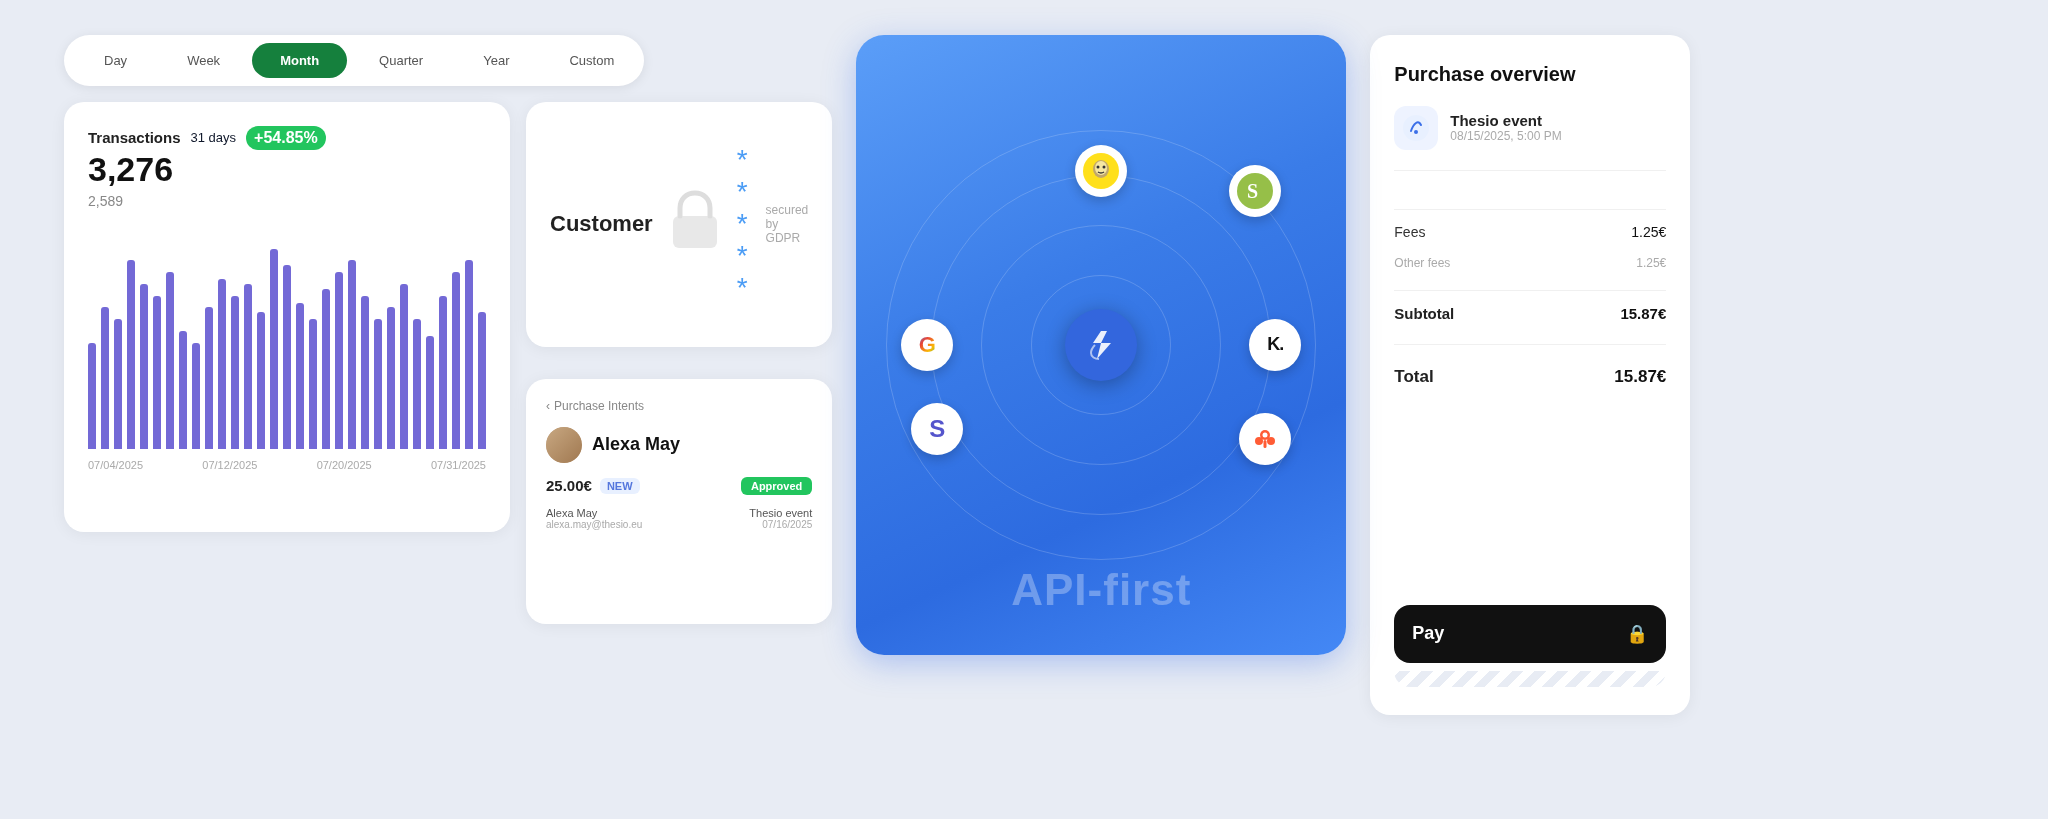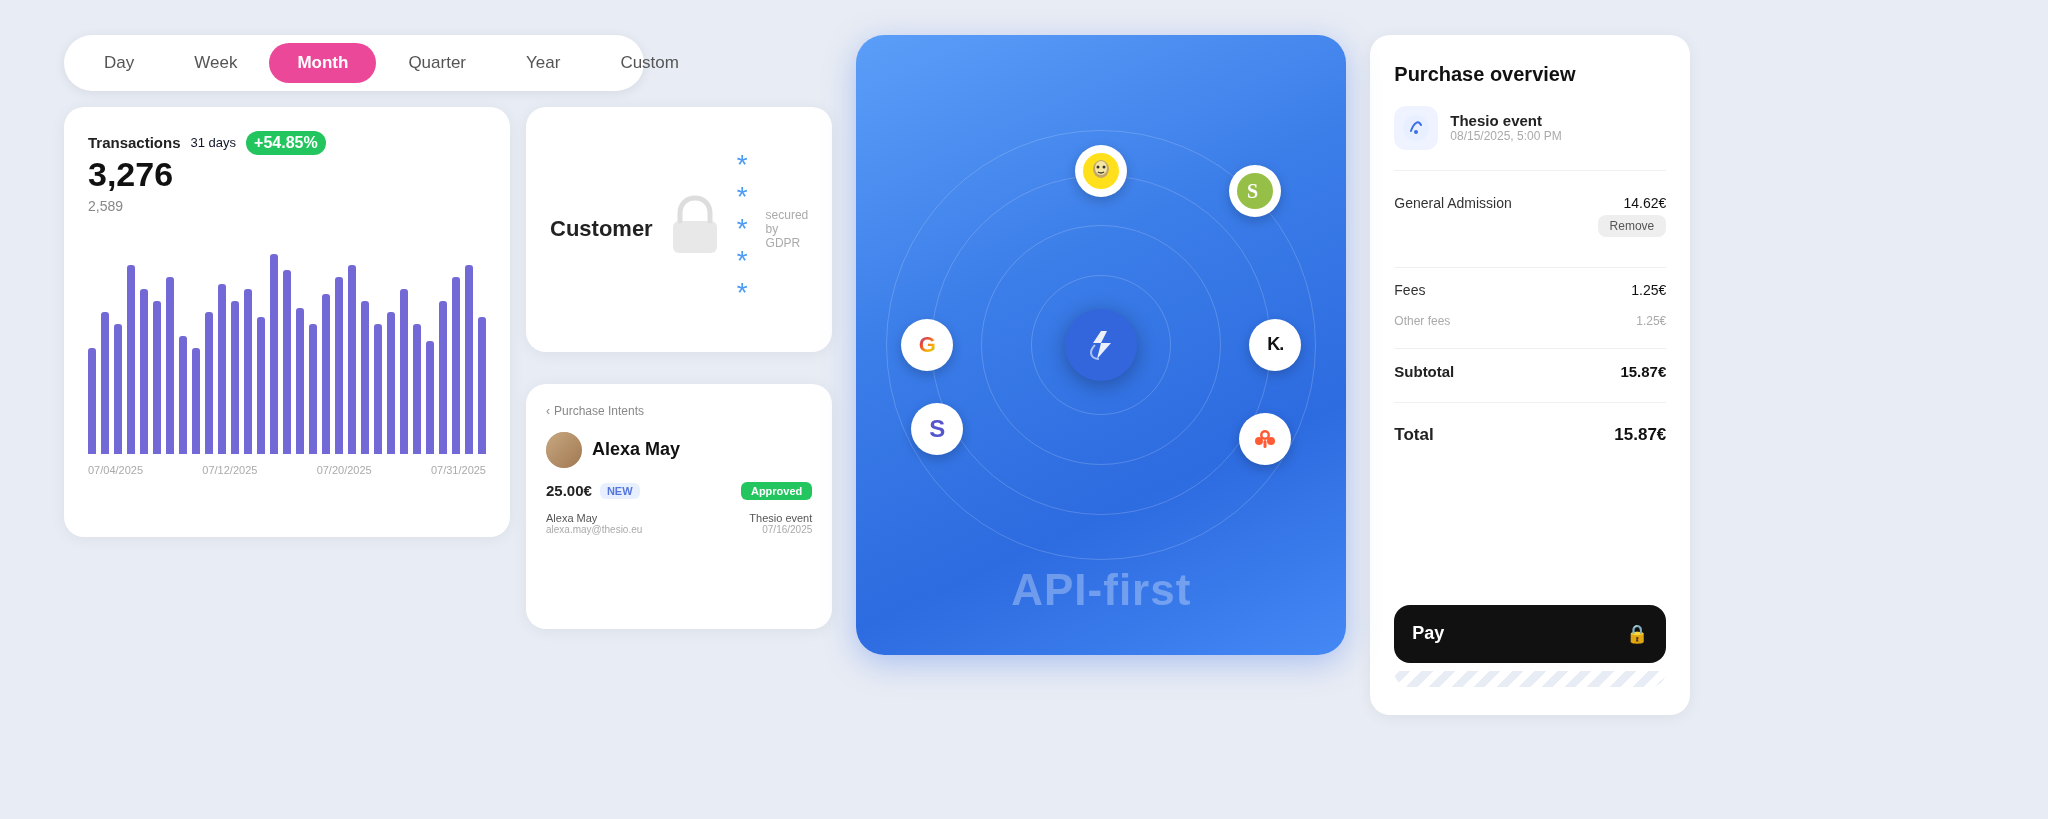--- a/index.html
+++ b/index.html
@@ -36,27 +36,27 @@
       align-items: center;
       gap: 4px;
       width: 580px;
       box-shadow: 0 2px 12px rgba(0,0,0,0.08);
     }
     .period-btn {
       padding: 10px 28px;
       border-radius: 40px;
       border: none;
       background: transparent;
-      font-size: 17px;
+      font-size: 13px;
       color: #555;
       cursor: pointer;
       font-weight: 400;
     }
     .period-btn.active {
-      background: #ec4899;
+      background: #15803d;
       color: white;
       font-weight: 600;
     }
     
     .cards-row {
       display: flex;
       gap: 16px;
     }
     
     .transactions-card {
@@ -665,27 +665,20 @@
           <path d="M8 16 Q10 10 13 8 Q16 6 18 10" stroke="#3b6fe8" stroke-width="2" fill="none" stroke-linecap="round"></path>
           <circle cx="13" cy="17" r="2" fill="#3b6fe8"></circle>
         </svg>
       </div>
       <div>
         <div class="po-event-name">Thesio event</div>
         <div class="po-event-date">08/15/2025, 5:00 PM</div>
       </div>
     </div>
 
-    <div class="po-line-item">
-      <span class="po-line-label">General Admission</span>
-      <div style="text-align:right;">
-        <div class="po-line-value">14.62€</div>
-        <button class="remove-btn">Remove</button>
-      </div>
-    </div>
 
     <div class="po-divider"></div>
 
     <div class="po-line-item">
       <span class="po-line-label">Fees</span>
       <span class="po-line-value">1.25€</span>
     </div>
     <div class="po-sub-item">
       <span class="po-sub-label">Other fees</span>
       <span class="po-sub-value">1.25€</span>

